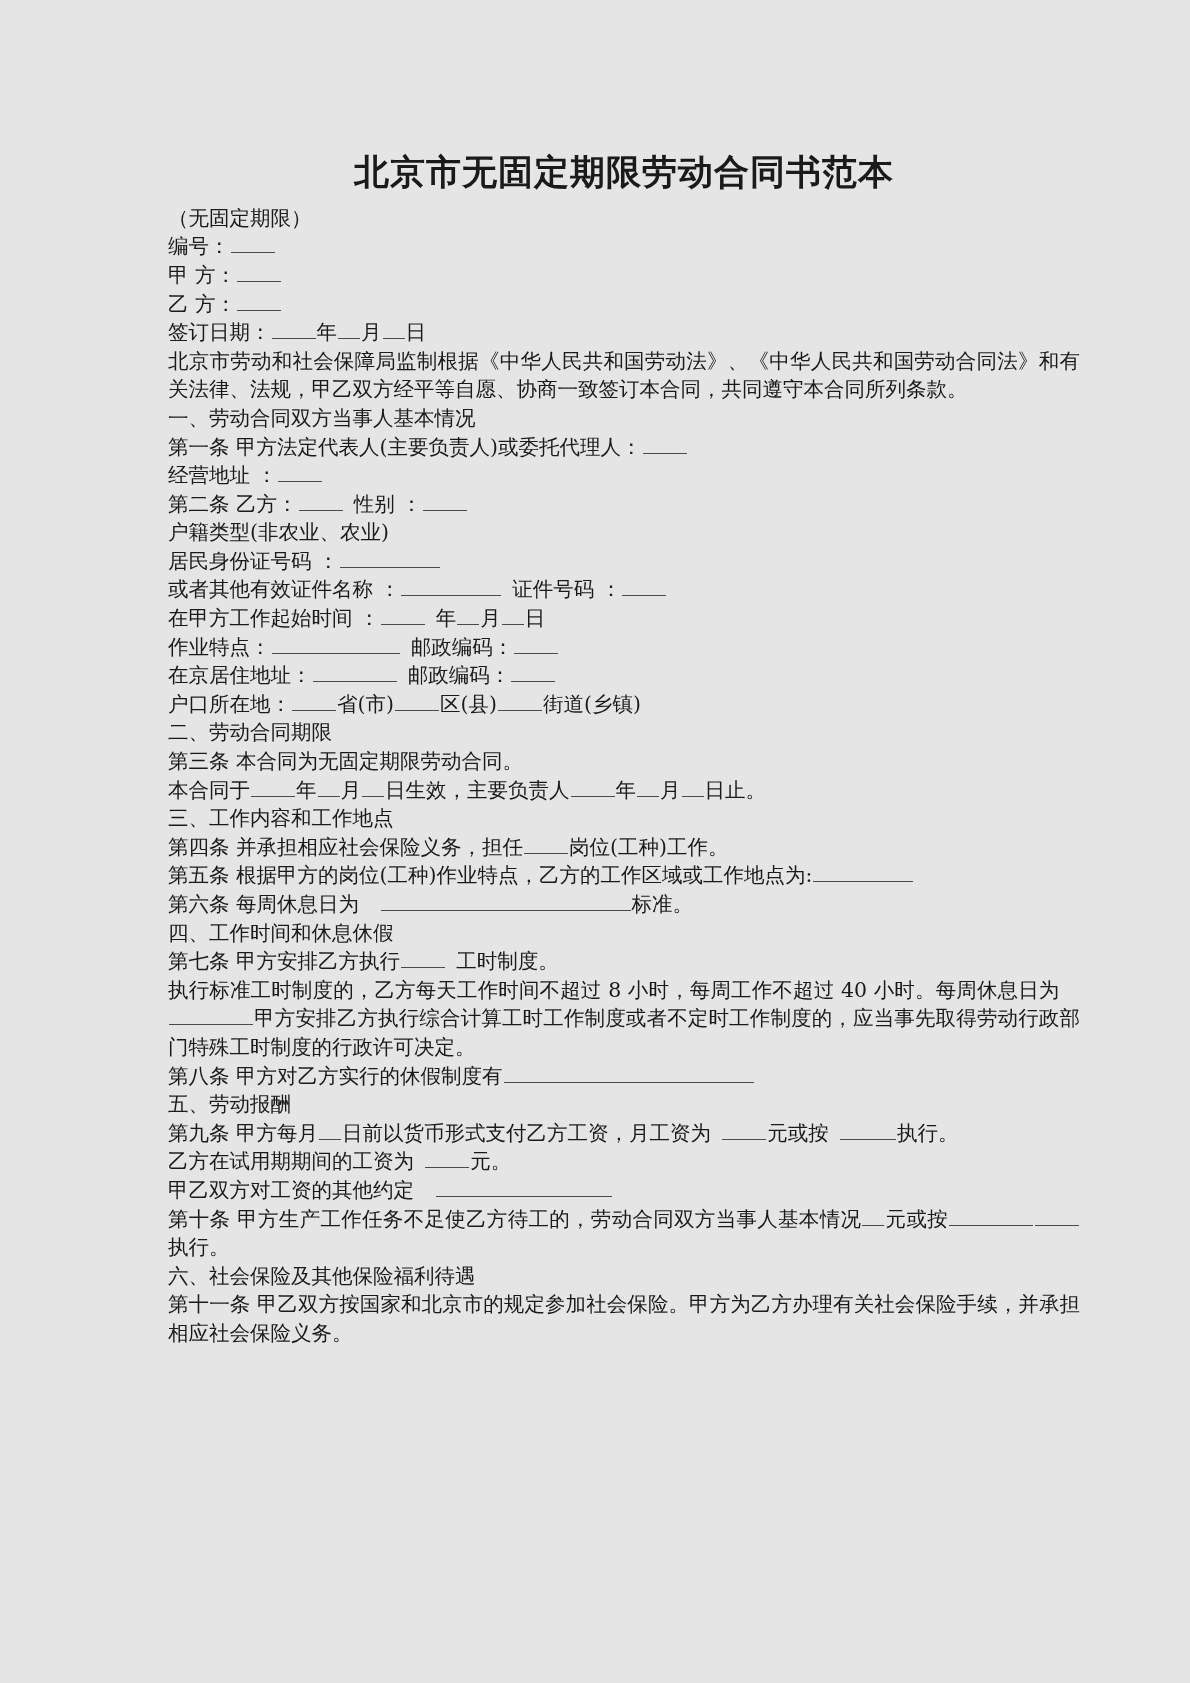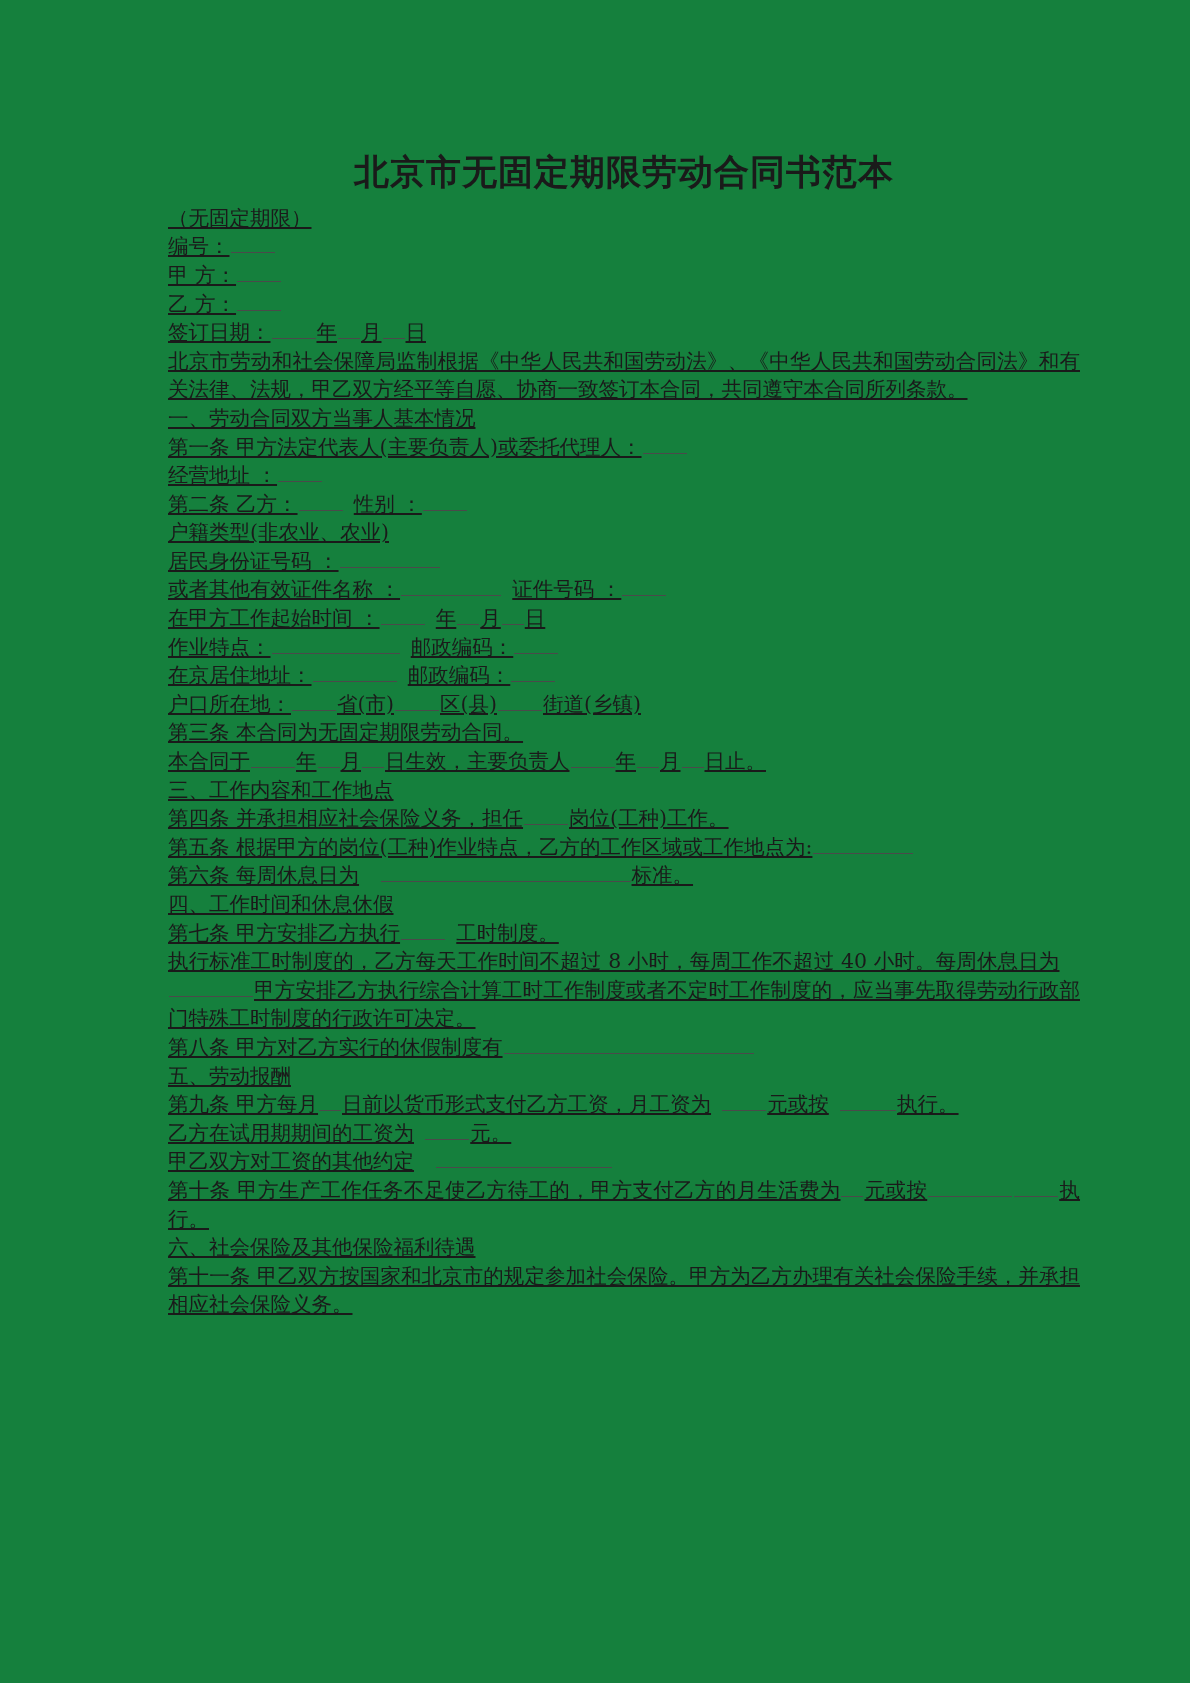--- a/index.html
+++ b/index.html
@@ -11,21 +11,21 @@
     width: 1190px;
     height: 1683px;
     font-family: "DejaVu Serif", "Liberation Serif", serif;
     color: #1a1a1a;
     overflow: hidden;
   }
   .page {
     position: relative;
     width: 1190px;
     height: 1683px;
-    background: #15803d;
+    background: #e5e5e5;
     box-sizing: border-box;
     padding: 150px 110px 0 168px;
   }
   .doc-title {
     font-size: 35px;
     font-weight: bold;
     text-align: center;
     letter-spacing: 1px;
     line-height: 1.25;
     margin: 0 0 10px 0;
@@ -36,21 +36,20 @@
     line-height: 28.6px;
     text-align: justify;
     text-justify: inter-ideograph;
   }
   .para {
     margin: 0;
     padding: 0;
     text-align: justify;
     text-justify: inter-ideograph;
     word-break: break-all;
-    text-decoration: underline;
   }
   
   .blk {
     display: inline-block;
     border-bottom: 1px solid #4a4a4a;
     vertical-align: baseline;
     height: 0.95em;
     margin: 0 1px;
   }
   .b2  { width: 22px; }
@@ -101,20 +100,21 @@
     <p class="para"><span>或者其他有效证件名称 ：</span><span class="blk b8"></span><span class="sp"></span><span>证件号码 ：</span><span class="blk b4"></span></p>
 
     <p class="para"><span>在甲方工作起始时间 ：</span><span class="blk b4"></span><span class="sp"></span><span>年</span><span class="blk b2"></span><span>月</span><span class="blk b2"></span><span>日</span></p>
 
     <p class="para"><span>作业特点：</span><span class="blk b10"></span><span class="sp"></span><span>邮政编码：</span><span class="blk b4"></span></p>
 
     <p class="para"><span>在京居住地址：</span><span class="blk b7"></span><span class="sp"></span><span>邮政编码：</span><span class="blk b4"></span></p>
 
     <p class="para"><span>户口所在地：</span><span class="blk b4"></span><span>省(市)</span><span class="blk b4"></span><span>区(县)</span><span class="blk b4"></span><span>街道(乡镇)</span></p>
 
+    <p class="para">二、劳动合同期限</p>
 
     <p class="para">第三条  本合同为无固定期限劳动合同。</p>
 
     <p class="para"><span>本合同于</span><span class="blk b4"></span><span>年</span><span class="blk b2"></span><span>月</span><span class="blk b2"></span><span>日生效，主要负责人</span><span class="blk b4"></span><span>年</span><span class="blk b2"></span><span>月</span><span class="blk b2"></span><span>日止。</span></p>
 
     <p class="para">三、工作内容和工作地点</p>
 
     <p class="para"><span>第四条  并承担相应社会保险义务，担任</span><span class="blk b4"></span><span>岗位(工种)工作。</span></p>
 
     <p class="para"><span>第五条  根据甲方的岗位(工种)作业特点，乙方的工作区域或工作地点为:</span><span class="blk b8"></span></p>
@@ -130,20 +130,20 @@
     <p class="para"><span>第八条  甲方对乙方实行的休假制度有</span><span class="blk b20"></span></p>
 
     <p class="para">五、劳动报酬</p>
 
     <p class="para"><span>第九条  甲方每月</span><span class="blk b2"></span><span>日前以货币形式支付乙方工资，月工资为</span><span class="sp"></span><span class="blk b4"></span><span>元或按</span><span class="sp"></span><span class="blk b5"></span><span>执行。</span></p>
 
     <p class="para"><span>乙方在试用期期间的工资为</span><span class="sp"></span><span class="blk b4"></span><span>元。</span></p>
 
     <p class="para"><span>甲乙双方对工资的其他约定</span><span class="wsp"></span><span class="blk b14"></span></p>
 
-    <p class="para"><span>第十条  甲方生产工作任务不足使乙方待工的，甲方支付乙方的月生活费为</span><span class="blk b2"></span><span>元或按</span><span class="blk b7"></span><span class="blk b4"></span><span>执行。</span></p>
+    <p class="para"><span>第十条  甲方生产工作任务不足使乙方待工的，劳动合同双方当事人基本情况</span><span class="blk b2"></span><span>元或按</span><span class="blk b7"></span><span class="blk b4"></span><span>执行。</span></p>
 
     <p class="para">六、社会保险及其他保险福利待遇</p>
 
     <p class="para">第十一条  甲乙双方按国家和北京市的规定参加社会保险。甲方为乙方办理有关社会保险手续，并承担相应社会保险义务。</p>
 
   </div>
 </div>
 
 </body></html>

